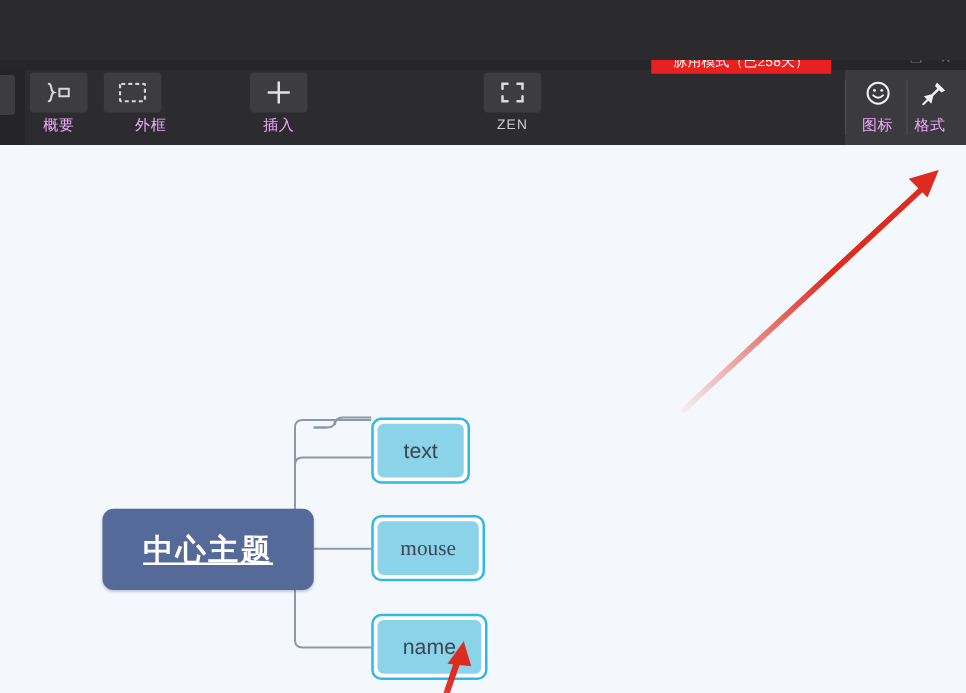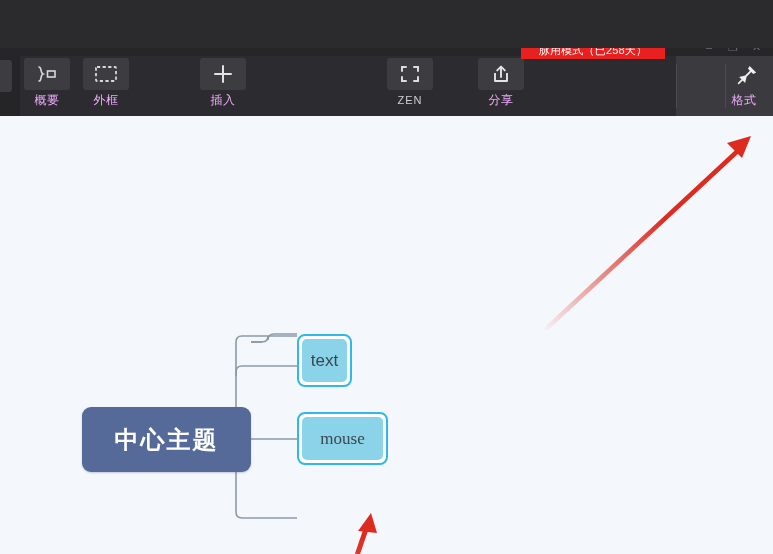--- a/index.html
+++ b/index.html
@@ -136,20 +136,21 @@
     white-space: nowrap;
   }
   .node-root {
     background: #566a99;
     border-radius: 9px;
     color: #ffffff;
     font-size: 24px;
     font-weight: bold;
     letter-spacing: 2px;
     box-shadow: 0 1px 2px rgba(40,60,100,.25);
+    text-decoration: underline;
   }
   .node-child {
     border: 2px solid #2fb8e8;
     border-radius: 8px;
     background: #ffffff;
     padding: 3px;
   }
   .node-child .fill {
     width: 100%;
     height: 100%;
@@ -196,21 +197,21 @@
         <span class="tb-icon">
           <svg width="24" height="18" viewBox="0 0 24 18">
             <path d="M4 2 C7 2 5 8 8 9 C5 10 7 16 4 16" fill="none" stroke="#d8d8dc" stroke-width="1.6" stroke-linecap="round"></path>
             <rect x="12.5" y="6" width="7.5" height="6" fill="none" stroke="#d8d8dc" stroke-width="1.6"></rect>
           </svg>
         </span>
       </div>
       <div class="tb-label">概要</div>
     </div>
 
-    <div class="tb-item" style="left:79px;">
+    <div class="tb-item" style="left:79px;text-align:right;">
       <div class="tb-btn">
         <span class="tb-icon">
           <svg width="22" height="16" viewBox="0 0 22 16">
             <rect x="1" y="1" width="20" height="14" fill="none" stroke="#d8d8dc" stroke-width="1.8" stroke-dasharray="3.2 2.4" rx="1"></rect>
           </svg>
         </span>
       </div>
       <div class="tb-label">外框</div>
     </div>
 
@@ -230,37 +231,38 @@
       <div class="tb-btn">
         <span class="tb-icon">
           <svg width="20" height="18" viewBox="0 0 20 18">
             <path d="M2 6 V2 H6 M14 2 H18 V6 M18 12 V16 H14 M6 16 H2 V12" fill="none" stroke="#dcdce0" stroke-width="2" stroke-linecap="round"></path>
           </svg>
         </span>
       </div>
       <div class="tb-label zen">ZEN</div>
     </div>
 
-    <div class="tb-item" style="left:474px;">
-      <div class="tb-btn">
-        <span class="tb-icon">
-          <svg width="20" height="20" viewBox="0 0 20 20">
-            <path d="M4 9 V17 H16 V9" fill="none" stroke="#e4e4e8" stroke-width="1.9" stroke-linejoin="round"></path>
-            <path d="M10 13 V3" stroke="#e4e4e8" stroke-width="1.9" stroke-linecap="round"></path>
-            <path d="M6.2 6.4 L10 2.6 L13.8 6.4" fill="none" stroke="#e4e4e8" stroke-width="1.9" stroke-linecap="round" stroke-linejoin="round"></path>
-          </svg>
-        </span>
-      </div>
-      <div class="tb-label">分享</div>
-    </div>
 
     <div class="tb-panel-right"></div>
     <div class="tb-sep" style="left:676px;"></div>
     <div class="tb-sep" style="left:725px;"></div>
 
+    <div class="tb-item" style="left:679px;width:46px;">
+      <div class="tb-btn flat" style="width:40px;">
+        <span class="tb-icon">
+          <svg width="21" height="21" viewBox="0 0 21 21">
+            <circle cx="10.5" cy="10.5" r="8.4" fill="none" stroke="#f0f0f3" stroke-width="1.6"></circle>
+            <circle cx="7.6" cy="8.3" r="1.15" fill="#f0f0f3"></circle>
+            <circle cx="13.4" cy="8.3" r="1.15" fill="#f0f0f3"></circle>
+            <path d="M6.6 12.3 Q10.5 16 14.4 12.3" fill="none" stroke="#f0f0f3" stroke-width="1.6" stroke-linecap="round"></path>
+          </svg>
+        </span>
+      </div>
+      <div class="tb-label">图标</div>
+    </div>
 
     <div class="tb-item" style="left:727px;width:34px;">
       <div class="tb-btn flat" style="width:40px;">
         <span class="tb-icon">
           <svg width="21" height="21" viewBox="0 0 21 21">
             <path d="M12.6 1.9 L19.1 8.4 L16.2 10 L14.3 8.1 L9.6 12.8 L8.1 18.9 L2.1 12.9 L8.2 11.4 L12.9 6.7 L11 4.8 Z" fill="#f0f0f3"></path>
             <path d="M6.4 14.6 L1.6 19.4" stroke="#f0f0f3" stroke-width="1.6" stroke-linecap="round"></path>
           </svg>
         </span>
       </div>
@@ -277,32 +279,37 @@
       <path d="M236 290 V396 Q236 402 242 402 H297" fill="none" stroke="#8c9aa8" stroke-width="1.6"></path>
       <path d="M236 290 V256 Q236 250 242 250 H297" fill="none" stroke="#8c9aa8" stroke-width="1.6" transform="translate(0,-30)"></path>
       <path d="M236 256 Q236 250 242 250 H297" fill="none" stroke="#8c9aa8" stroke-width="1.6"></path>
       <path d="M236 256 V290" fill="none" stroke="#8c9aa8" stroke-width="1.6"></path>
     </svg>
 
     <div class="node node-root" style="left:82px; top:291px; width:169px; height:65px;">
       <span>中心主题</span>
     </div>
 
-    <div class="node node-child" style="left:297px; top:218px; width:55px; height:53px;">
+    <div class="node node-child" style="left:297px; top:218px; width:79px; height:53px;">
       <div class="fill">
         <span>text</span>
       </div>
     </div>
 
     <div class="node node-child" style="left:297px; top:296px; width:91px; height:53px;">
       <div class="fill serif">
         <span>mouse</span>
       </div>
     </div>
 
+    <div class="node node-child" style="left:297px; top:375px; width:93px; height:53px;">
+      <div class="fill">
+        <span>name</span>
+      </div>
+    </div>
 
     <svg class="layer">
       <defs>
         <linearGradient id="fadeA" x1="0" y1="1" x2="1" y2="0">
           <stop offset="0%" stop-color="#dd2b20" stop-opacity="0.05"></stop>
           <stop offset="30%" stop-color="#dd2b20" stop-opacity="0.55"></stop>
           <stop offset="60%" stop-color="#dd2b20" stop-opacity="1"></stop>
           <stop offset="100%" stop-color="#dd2b20" stop-opacity="1"></stop>
         </linearGradient>
         <linearGradient id="fadeB" x1="0" y1="1" x2="0.3" y2="0">

